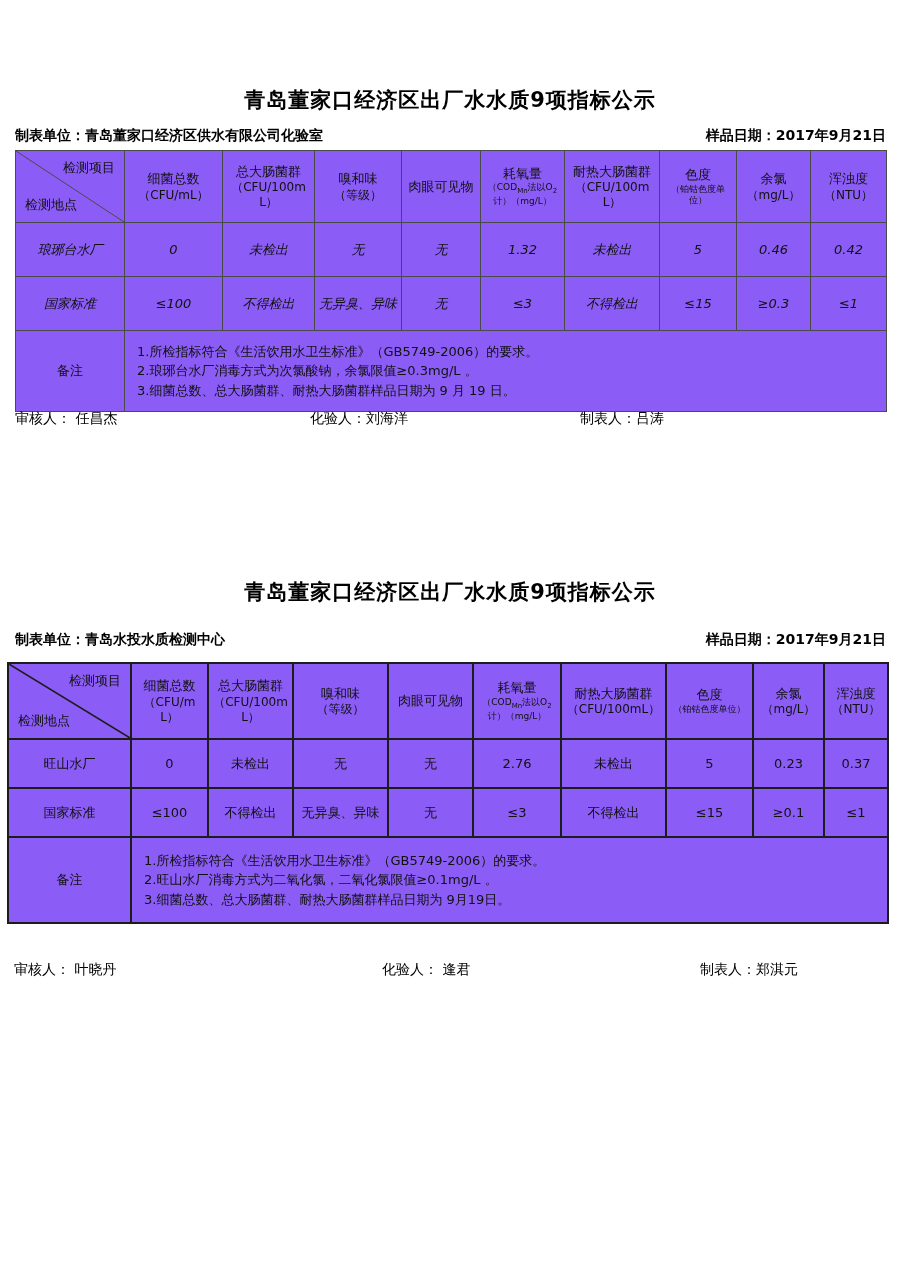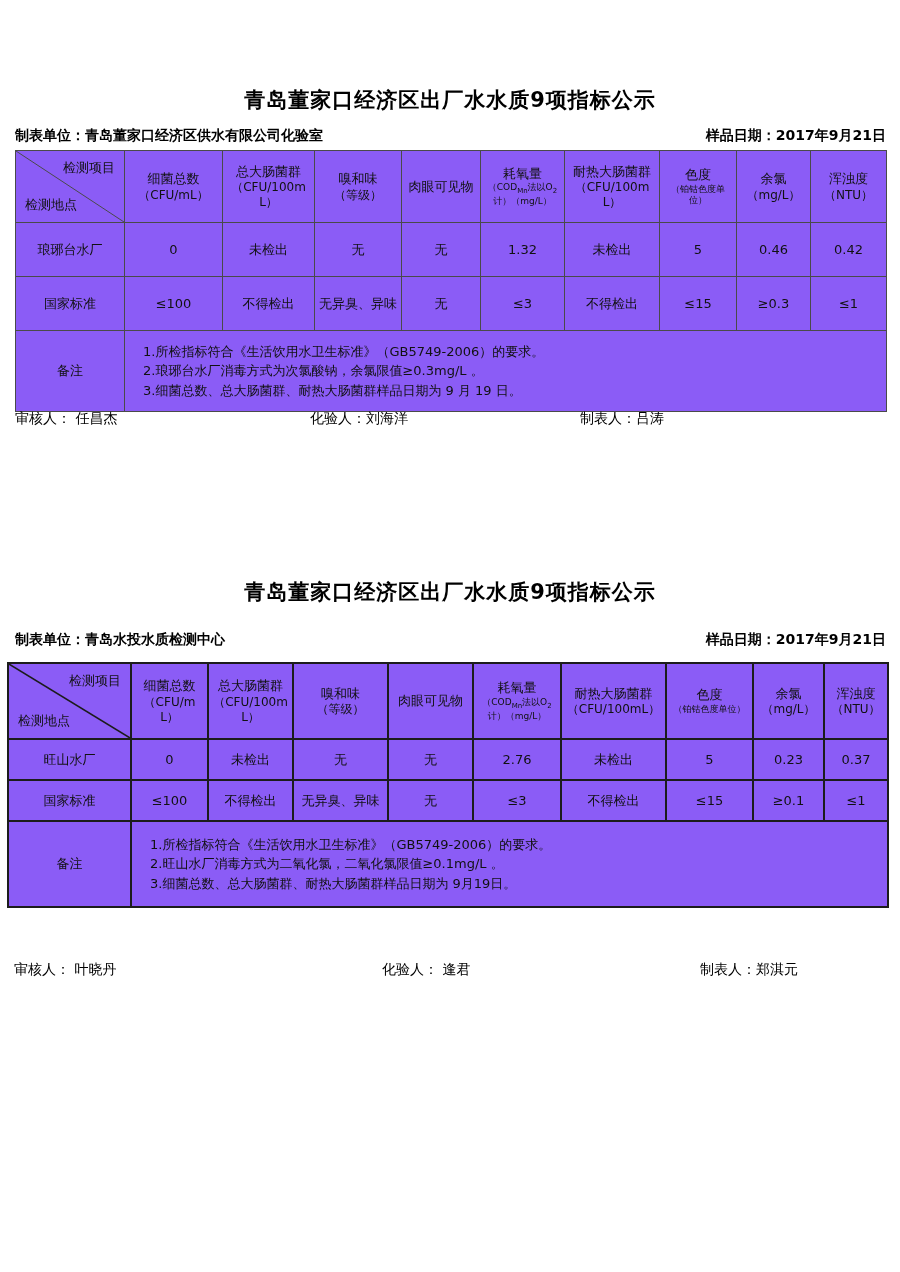--- a/index.html
+++ b/index.html
@@ -38,42 +38,42 @@
   .t2 { left: 7px;  top: 662px; width: 880px; }
   .t1 th, .t1 td { border: 1px solid #4a4a4a; }
   .t2 th, .t2 td { border: 2px solid #1c1c1c; }
   th, td {
     padding: 2px 3px;
     text-align: center; vertical-align: middle;
     font-size: 13px; font-weight: normal; color: #111;
     word-break: break-all;
   }
   .t1 .header-row { height: 72px; }
-  .t1 .data-row { height: 54px; }
+  .t1 .data-row { height: 54px; font-style: italic; }
   .t1 .remark-row { height: 81px; }
   .t2 .header-row { height: 76px; }
-  .t2 .data-row { height: 41px; padding-left: 24px; }
+  .t2 .data-row { height: 49px; padding-left: 24px; }
   .t2 .remark-row { height: 86px; }
 
   .corner-cell { position: relative; padding: 0; }
   .corner-cell svg.diag { position: absolute; left: 0; top: 0; width: 100%; height: 100%; display: block; }
   .t1 .corner-cell svg line { stroke: #4a4a4a; stroke-width: 1; }
   .t2 .corner-cell svg line { stroke: #1c1c1c; stroke-width: 1.5; }
   .corner-top { position: absolute; top: 8px; right: 9px; font-size: 13px; }
   .corner-bottom { position: absolute; bottom: 8px; left: 9px; font-size: 13px; }
 
   .col-name { font-size: 13px; line-height: 1.35; }
   .col-unit { font-size: 12px; line-height: 1.25; }
   .col-unit.tiny { font-size: 9px; line-height: 1.3; }
   .col-unit sub { font-size: 7px; }
 
   .remark-label { font-size: 13px; }
   .remark-body {
     text-align: left; vertical-align: middle;
-    padding: 4px 6px 4px 18px;
+    padding: 4px 6px 4px 12px;
     font-size: 13px; line-height: 1.5;
   }
   .sigs { position: absolute; left: 0; width: 100%; height: 20px; font-size: 14px; color: #000; }
   .sigs-1 { top: 410px; }
   .sigs-2 { top: 961px; }
   .sigs span { position: absolute; white-space: nowrap; }
   .sigs-1 .s0 { left: 15px; }  .sigs-1 .s1 { left: 310px; } .sigs-1 .s2 { left: 580px; }
   .sigs-2 .s0 { left: 14px; }  .sigs-2 .s1 { left: 382px; } .sigs-2 .s2 { left: 700px; }
 </style>
 </head>

